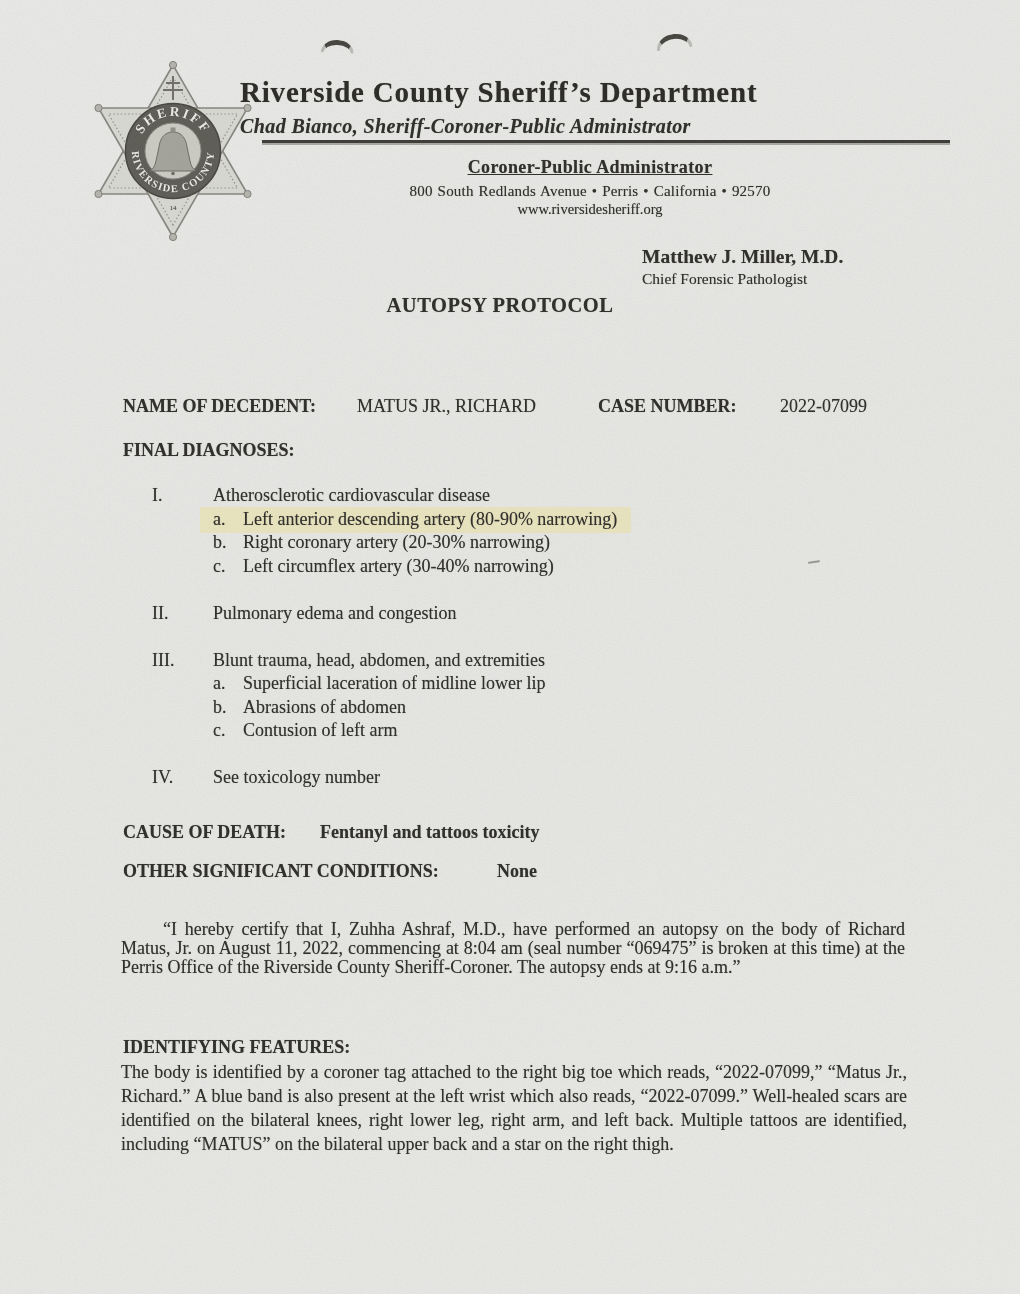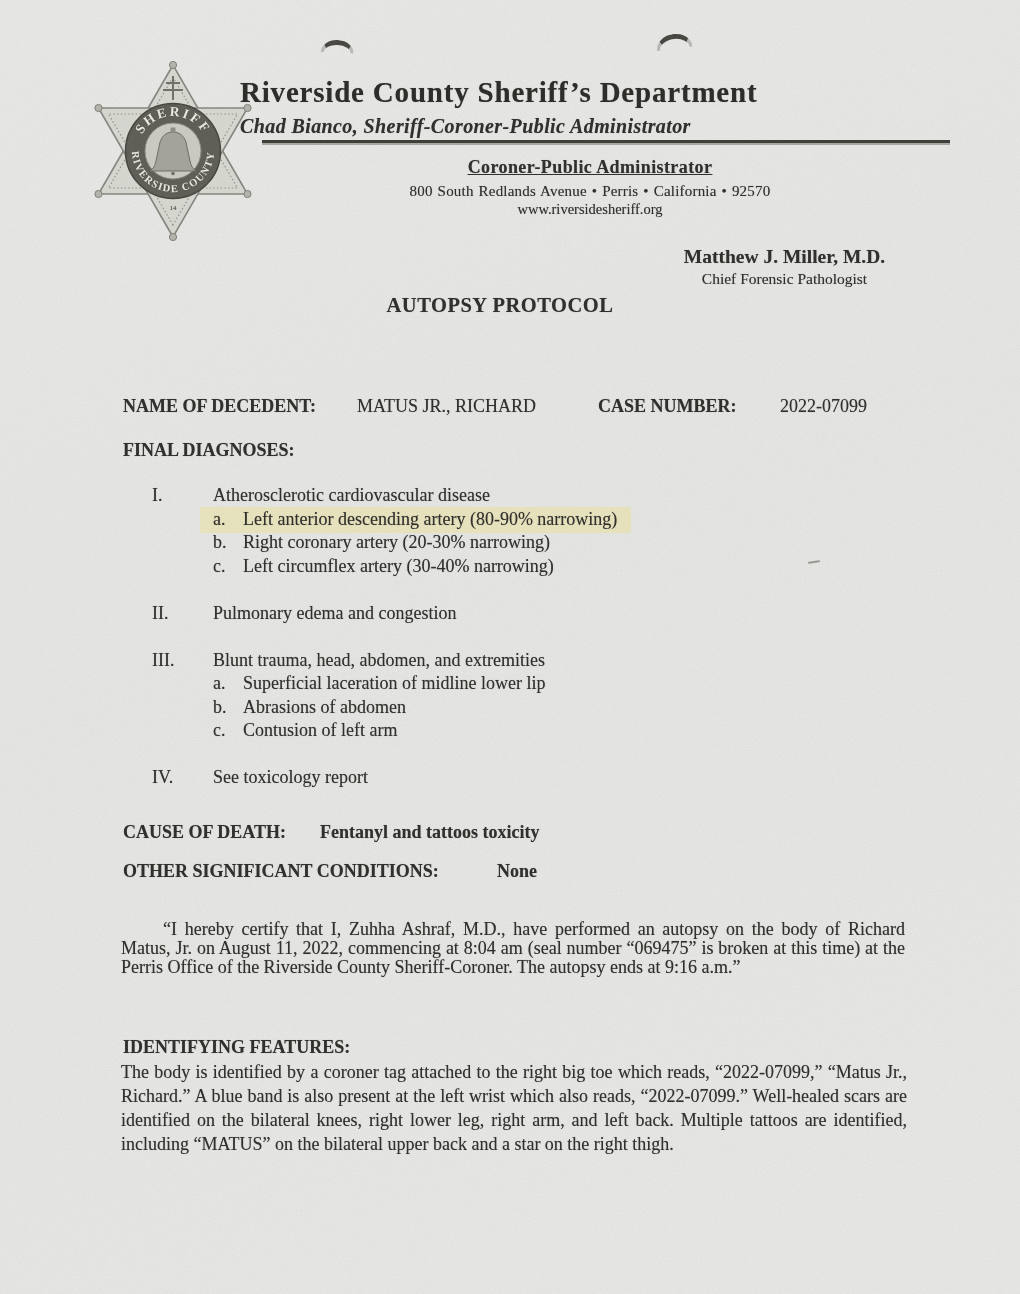--- a/index.html
+++ b/index.html
@@ -29,21 +29,21 @@
   .dept-sub   { font-size:20px; font-weight:bold; font-style:italic; margin-top:6px; letter-spacing:.4px; }
 
   .header-rule { position:absolute; left:262px; top:140px; width:688px; height:3px;
                  background:#3d3c37; box-shadow:0 2px 0 rgba(105,104,96,.5); }
 
   .office-block  { position:absolute; left:240px; top:157px; width:700px; text-align:center; }
   .office-title  { font-size:18px; font-weight:bold; letter-spacing:.4px;text-decoration:underline; }
   .office-addr   { font-size:15px; margin-top:5px; letter-spacing:.2px; word-spacing:1px; }
   .office-web    { font-size:14.5px; margin-top:1px; }
 
-  .pathologist-block { position:absolute; left:642px; top:246px; width:285px; text-align:center; }
+  .pathologist-block { position:absolute; left:642px; top:246px; width:285px; }
   .pathologist-name  { font-size:19.5px; font-weight:bold; }
   .pathologist-title { font-size:15.5px; margin-top:2px; }
 
   .doc-title { position:absolute; left:350px; top:294px; width:300px; text-align:center;
                font-size:20.5px; font-weight:bold; letter-spacing:.5px; }
 
   .fields-row { position:absolute; top:396px; left:0; width:100%; font-size:18px; }
   .fields-row .f { position:absolute; top:0; white-space:nowrap; }
   .f-lbl { font-weight:bold; }
   .pos-decedent-label { left:123px; } .pos-decedent-value { left:357px; }
@@ -177,21 +177,21 @@
       <div class="dx-row sub">
         <span class="dx-letter">a.</span><span class="dx-text">Superficial laceration of midline lower lip</span>
       </div>
       <div class="dx-row sub">
         <span class="dx-letter">b.</span><span class="dx-text">Abrasions of abdomen</span>
       </div>
       <div class="dx-row sub">
         <span class="dx-letter">c.</span><span class="dx-text">Contusion of left arm</span>
       </div>
       <div class="dx-row main gap">
-        <span class="dx-num">IV.</span><span class="dx-text">See toxicology report</span>
+        <span class="dx-num">IV.</span><span class="dx-text">See toxicology number</span>
       </div>
     </div>
 
     <div class="pen-mark"></div>
 
     <span class="cod-row pos-cod-label">CAUSE OF DEATH:</span>
     <span class="cod-row pos-cod-value">Fentanyl and tattoos toxicity</span>
     <span class="cod-row pos-osc-label">OTHER SIGNIFICANT CONDITIONS:</span>
     <span class="cod-row pos-osc-value">None</span>
 

